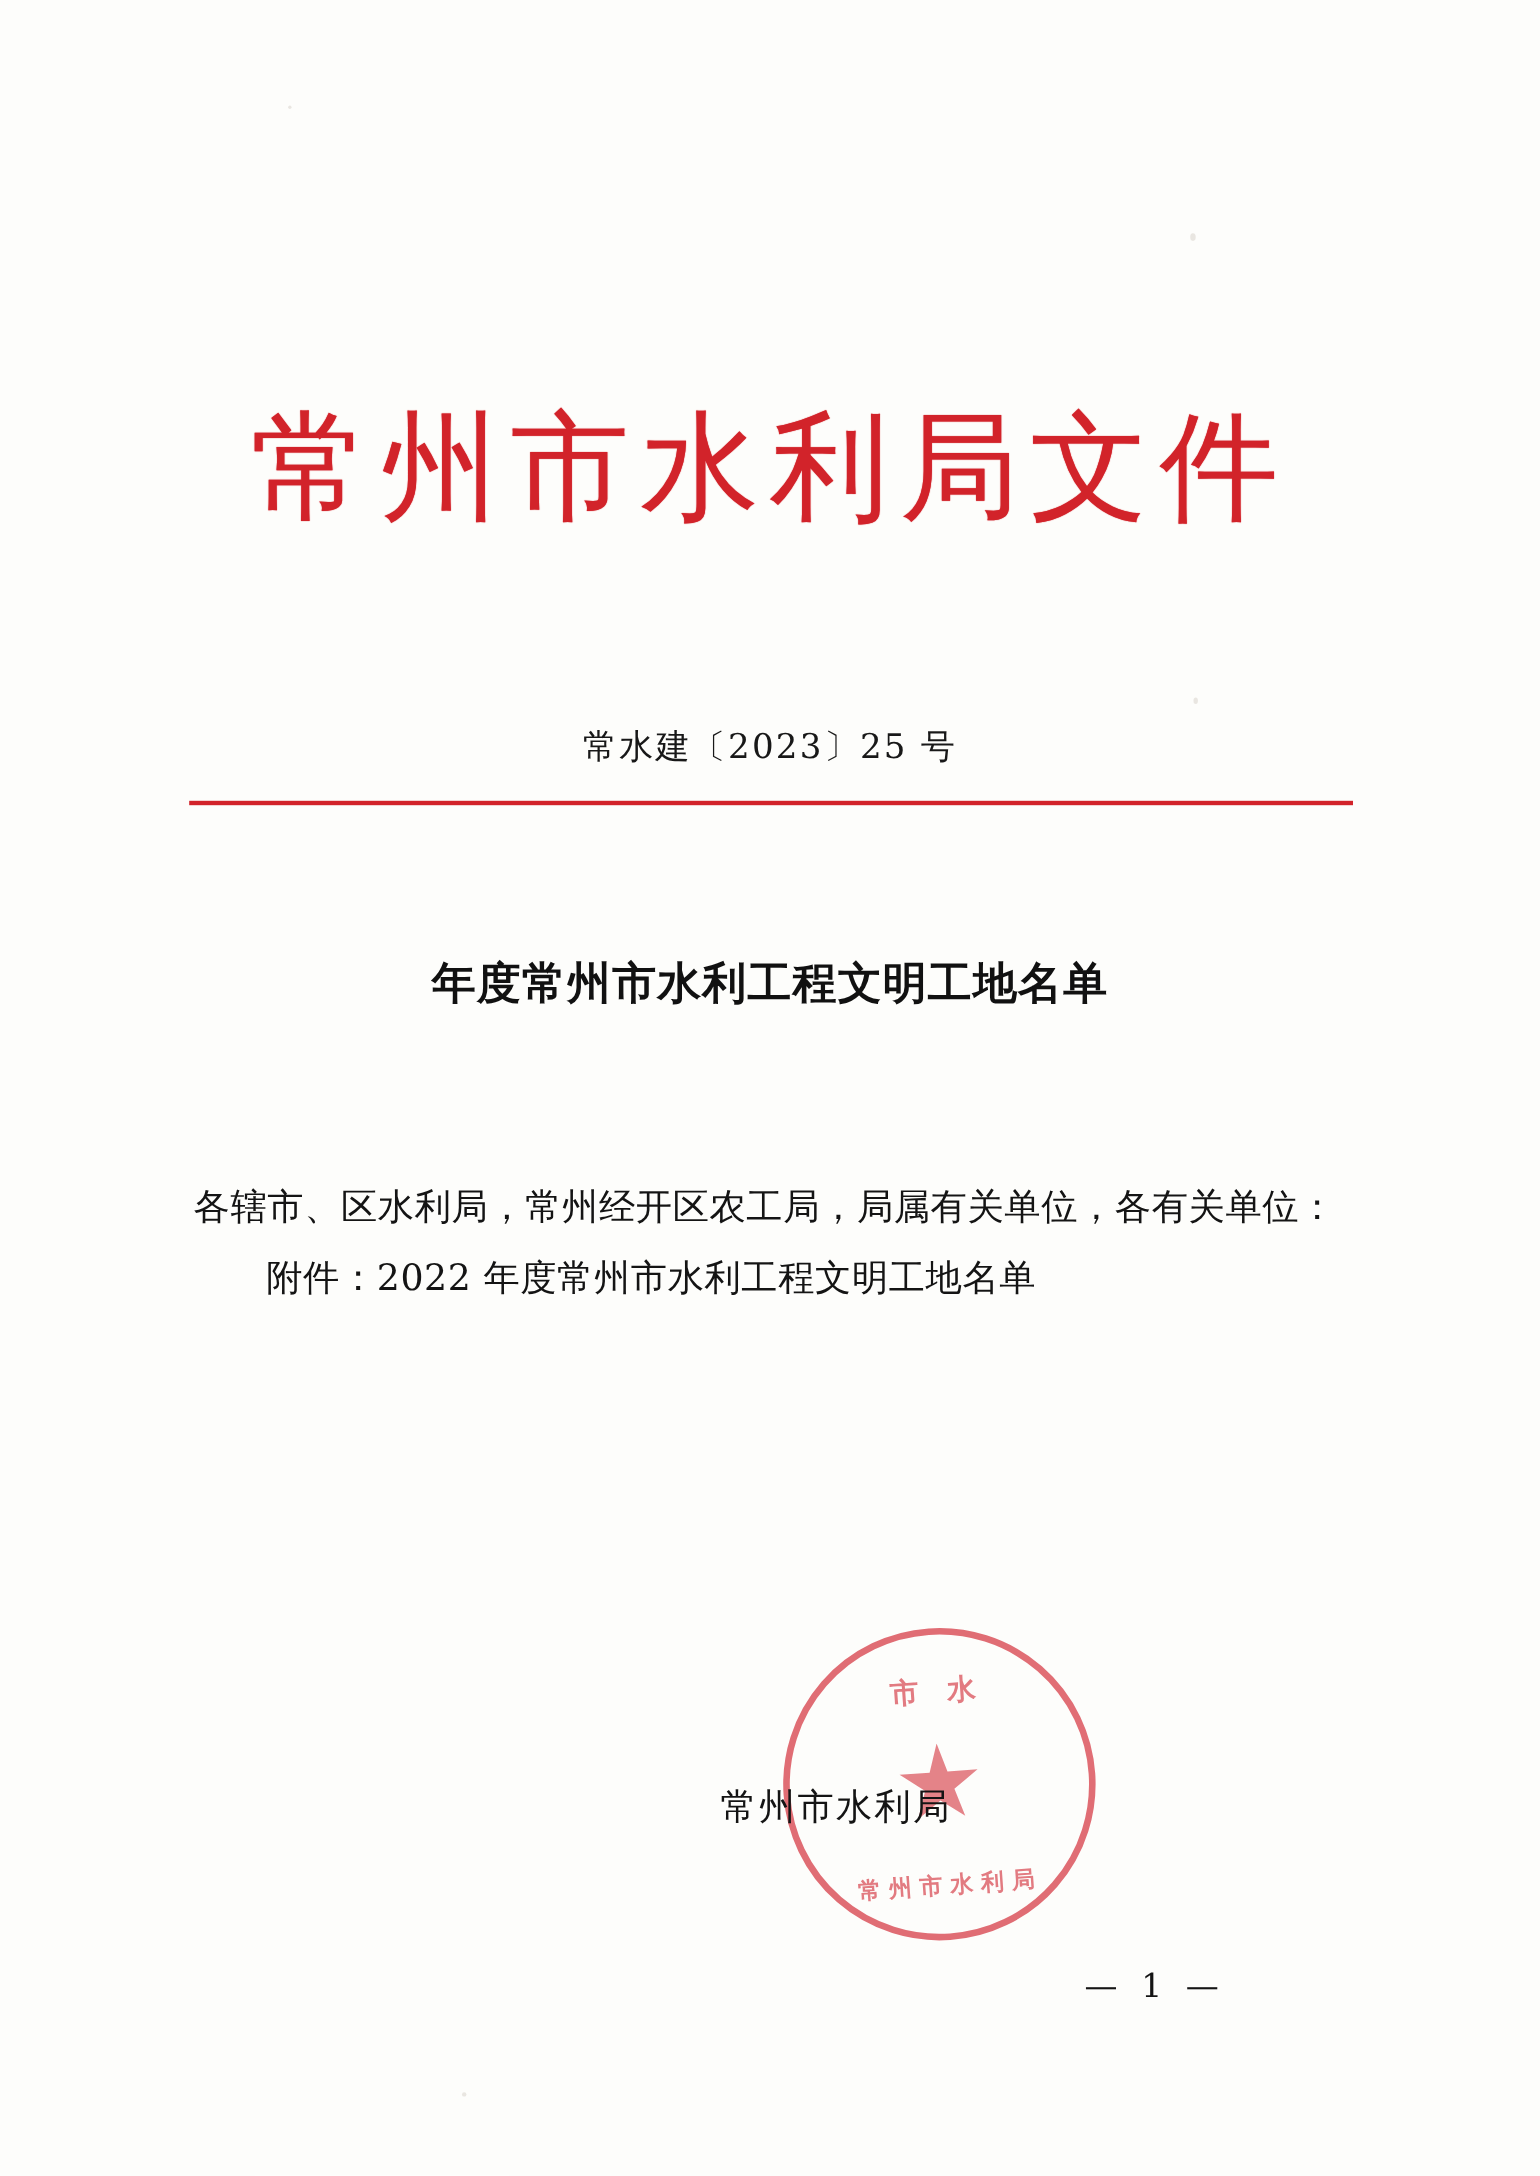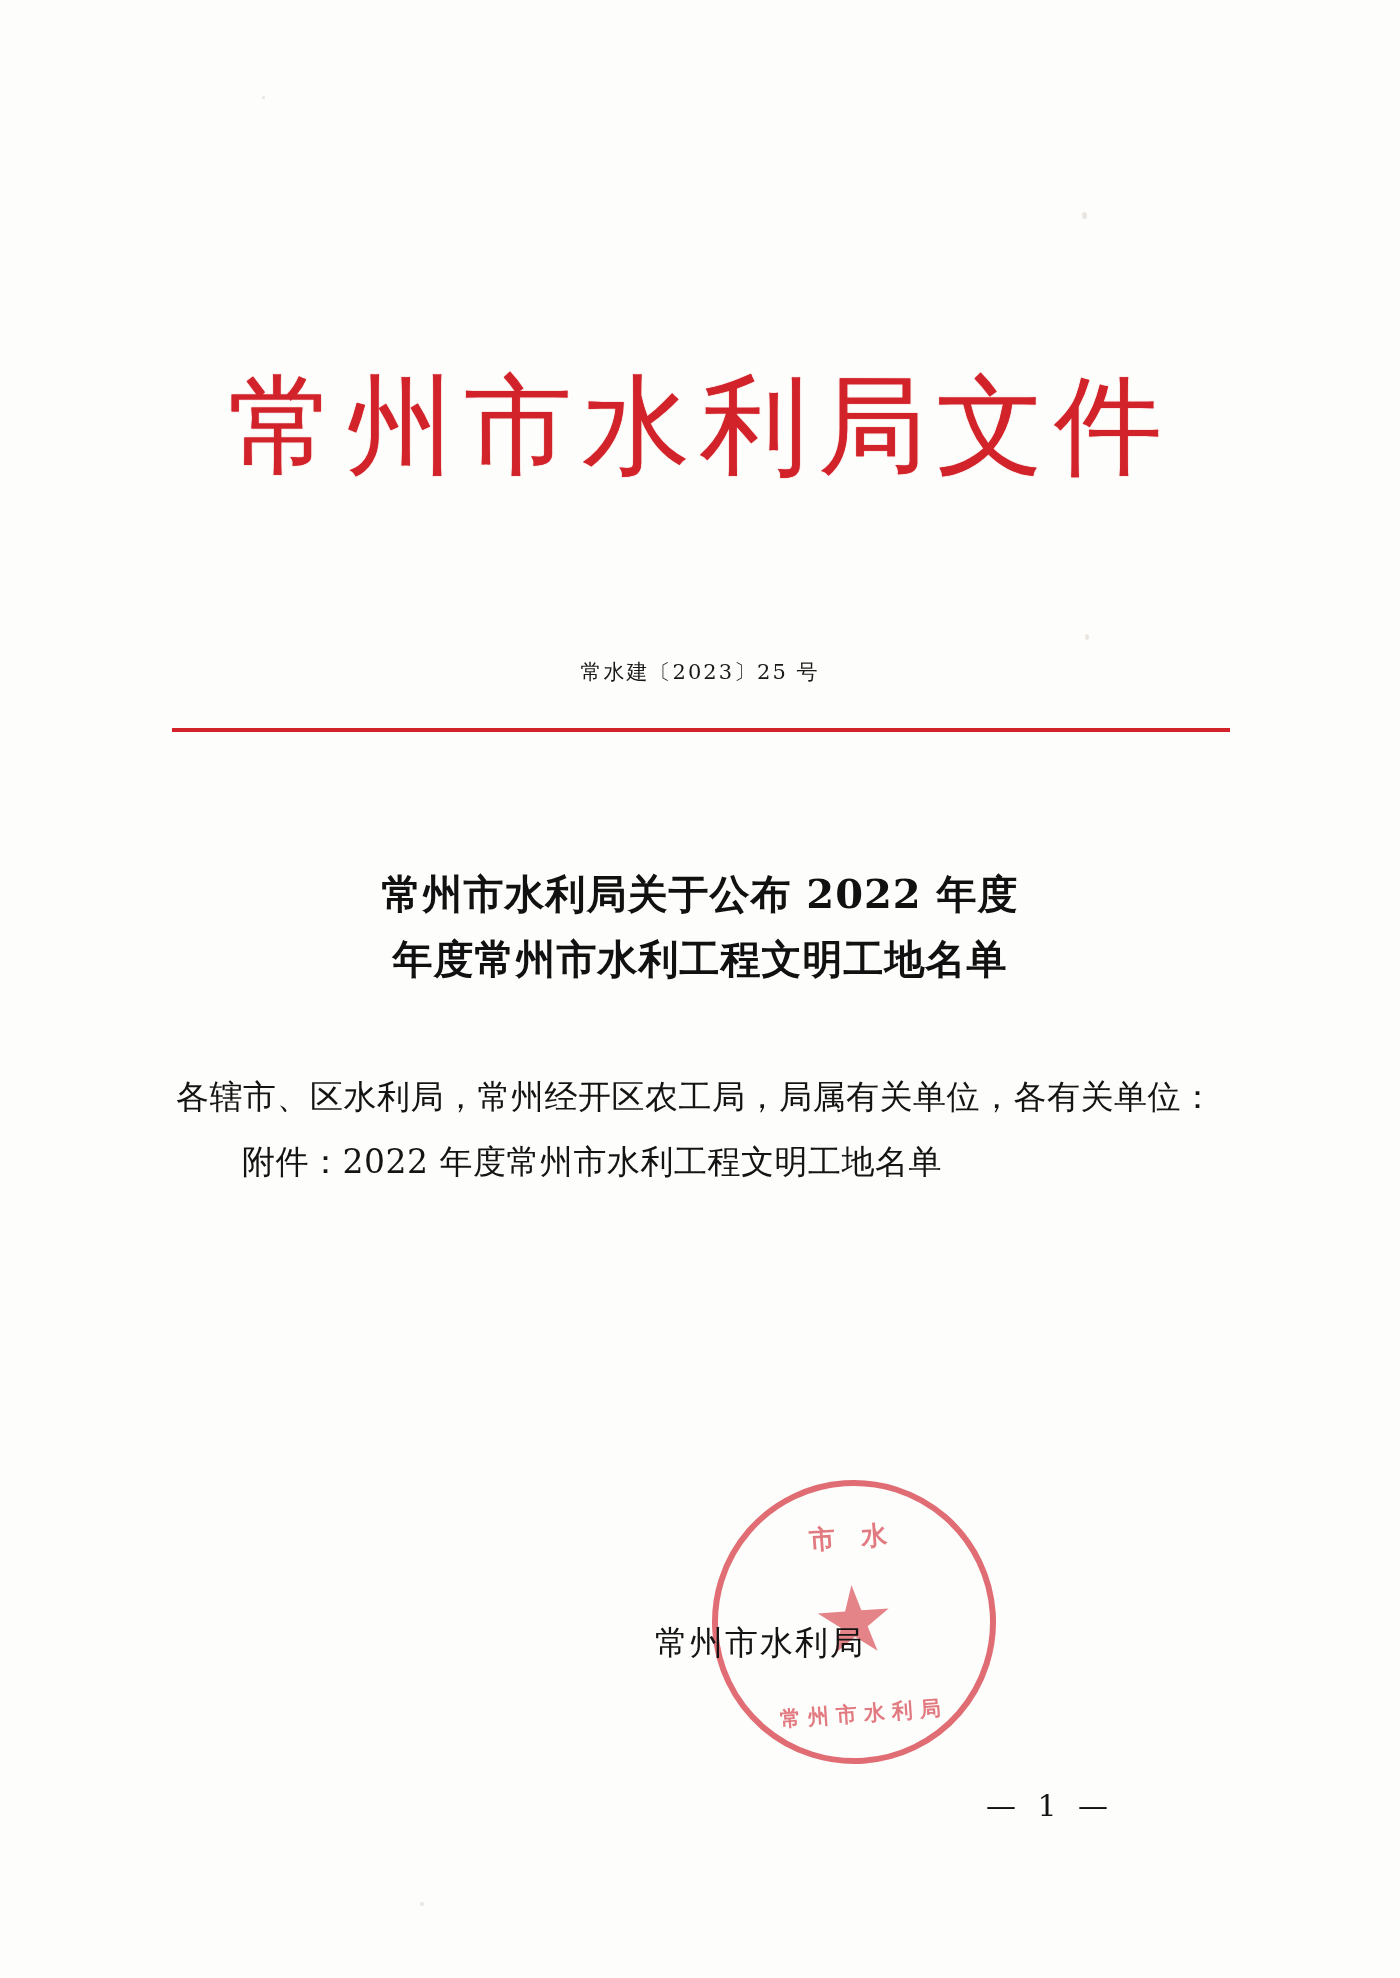--- a/index.html
+++ b/index.html
@@ -47,21 +47,21 @@
     text-shadow: 0 0 1px #d2232a;
   }
 
   
   .doc-number {
     position: absolute;
     top: 658px;
     left: 0;
     width: 100%;
     text-align: center;
-    font-size: 21px;
+    font-size: 31px;
     letter-spacing: 2px;
     color: #181818;
   }
 
   
   .red-rule {
     position: absolute;
     top: 728px;
     left: 172px;
     width: 1058px;
@@ -195,21 +195,20 @@
   <div class="speckle" style="top:96px;left:262px;width:3px;height:3px;"></div>
   <div class="speckle" style="top:1902px;left:420px;width:4px;height:4px;"></div>
 
   <div class="masthead">常州市水利局文件</div>
 
   <div class="doc-number">常水建〔2023〕25 号</div>
 
   <div class="red-rule"></div>
 
   <div class="doc-title">
-    <span class="line">常州市水利局关于公布 2022 年度</span>
     <span class="line">年度常州市水利工程文明工地名单</span>
   </div>
 
   <div class="body-block">
     <p>各辖市、区水利局，常州经开区农工局，局属有关单位，各有关单位：</p>
     <p class="attach">附件：2022 年度常州市水利工程文明工地名单</p>
   </div>
 
   <div class="seal">
     <div class="seal-top-text">市水</div>

